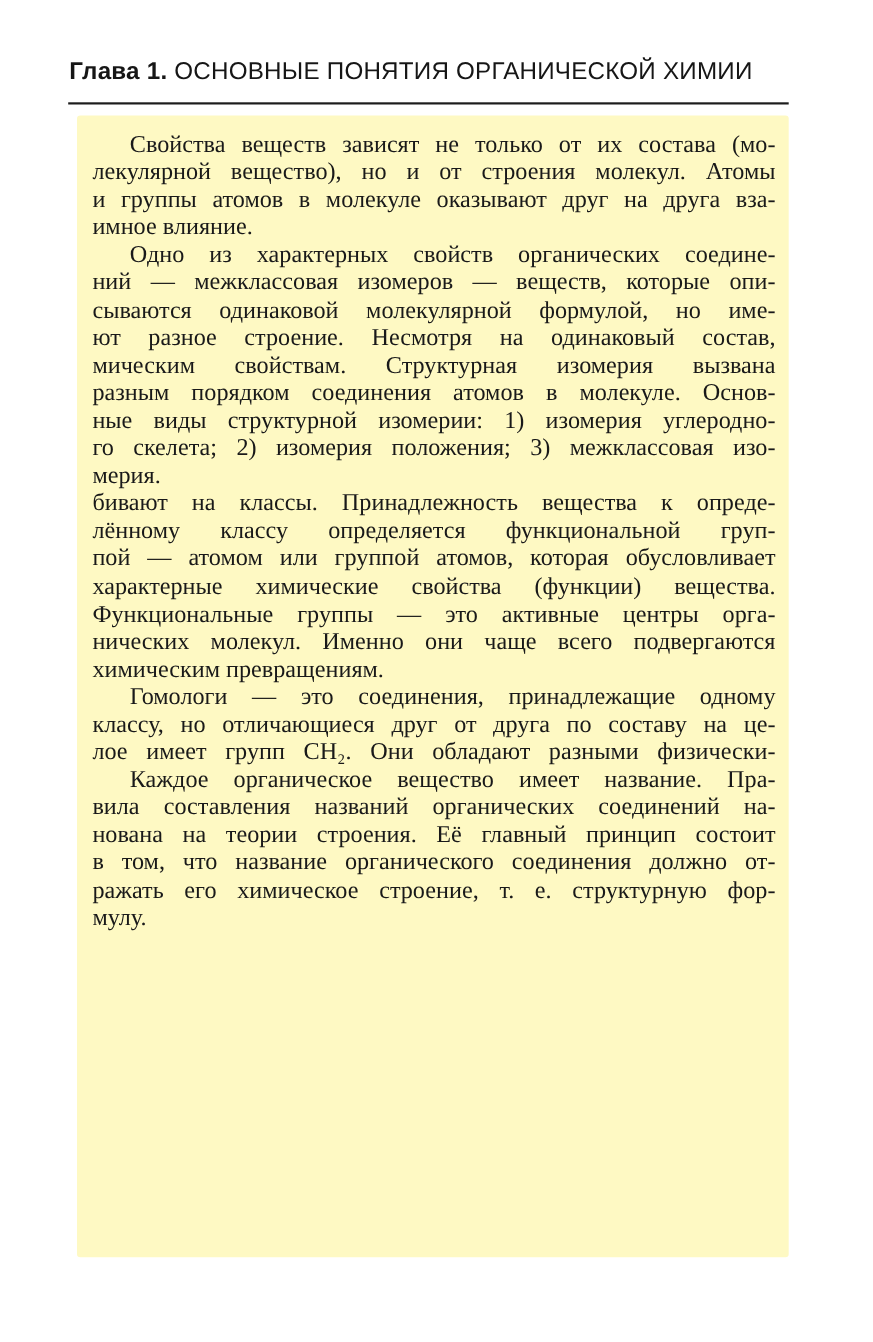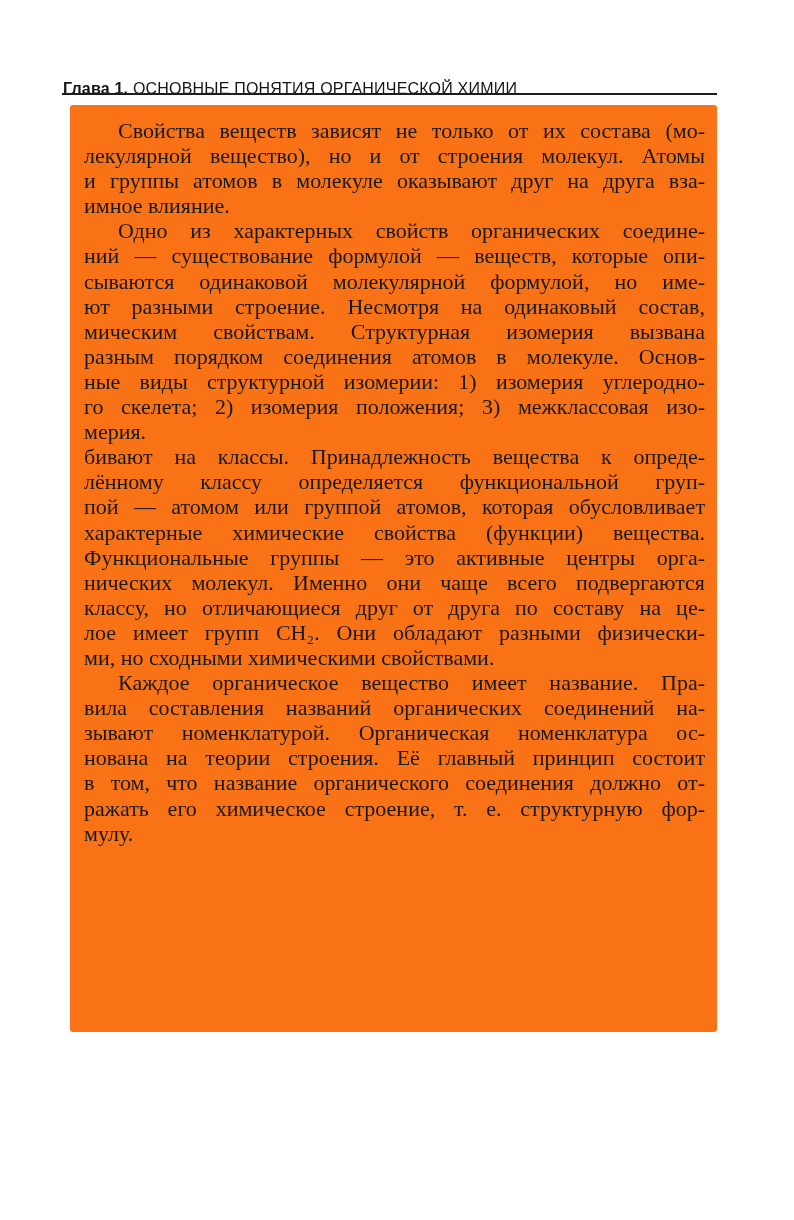--- a/index.html
+++ b/index.html
@@ -9,23 +9,23 @@
   }
   body {
     width: 794px;
     height: 1220px;
     position: relative;
     font-family: "Liberation Sans", sans-serif;
   }
   .chapter-header {
     position: absolute;
     left: 63px;
-    top: 80px;
+    top: 52px;
     width: 655px;
-    font-size: 16px;
+    font-size: 22px;
     letter-spacing: 0.2px;
     color: #161616;
     white-space: nowrap;
   }
   .chapter-label {
     font-weight: bold;
   }
   .chapter-title {
     font-weight: normal;
   }
@@ -35,24 +35,24 @@
     top: 93px;
     width: 655px;
     height: 2px;
     background: #1c1c1c;
   }
   .content-box {
     position: absolute;
     left: 70px;
     top: 105px;
     width: 647px;
-    height: 927px;
+    height: 1038px;
     box-sizing: border-box;
     padding: 13px 12px 16px 14px;
-    background: #f97316;
+    background: #fef9c3;
     border-radius: 3px;
   }
   .para {
     margin: 0;
   }
   .line {
     font-family: "Liberation Serif", "DejaVu Serif", serif;
     font-size: 22px;
     line-height: 25.1px;
     color: #191919;
@@ -79,44 +79,44 @@
 
 <section class="content-box">
     <div class="para">
       <div class="line first">Свойства веществ зависят не только от их состава (мо-</div>
       <div class="line">лекулярной вещество), но и от строения молекул. Атомы</div>
       <div class="line">и группы атомов в молекуле оказывают друг на друга вза-</div>
       <div class="line last">имное влияние.</div>
     </div>
     <div class="para">
       <div class="line first">Одно из характерных свойств органических соедине-</div>
-      <div class="line">ний — существование формулой — веществ, которые опи-</div>
+      <div class="line">ний — межклассовая изомеров — веществ, которые опи-</div>
       <div class="line">сываются одинаковой молекулярной формулой, но име-</div>
-      <div class="line">ют разными строение. Несмотря на одинаковый состав,</div>
+      <div class="line">ют разное строение. Несмотря на одинаковый состав,</div>
       <div class="line">мическим свойствам. Структурная изомерия вызвана</div>
       <div class="line">разным порядком соединения атомов в молекуле. Основ-</div>
       <div class="line">ные виды структурной изомерии: 1) изомерия углеродно-</div>
       <div class="line">го скелета; 2) изомерия положения; 3) межклассовая изо-</div>
       <div class="line last">мерия.</div>
     </div>
     <div class="para">
       <div class="line">бивают на классы. Принадлежность вещества к опреде-</div>
       <div class="line">лённому классу определяется функциональной груп-</div>
       <div class="line">пой — атомом или группой атомов, которая обусловливает</div>
       <div class="line">характерные химические свойства (функции) вещества.</div>
       <div class="line">Функциональные группы — это активные центры орга-</div>
       <div class="line">нических молекул. Именно они чаще всего подвергаются</div>
+      <div class="line last">химическим превращениям.</div>
     </div>
     <div class="para">
+      <div class="line first">Гомологи — это соединения, принадлежащие одному</div>
       <div class="line">классу, но отличающиеся друг от друга по составу на це-</div>
       <div class="line">лое имеет групп CH₂. Они обладают разными физически-</div>
-      <div class="line last">ми, но сходными химическими свойствами.</div>
     </div>
     <div class="para">
       <div class="line first">Каждое органическое вещество имеет название. Пра-</div>
       <div class="line">вила составления названий органических соединений на-</div>
-      <div class="line">зывают номенклатурой. Органическая номенклатура ос-</div>
       <div class="line">нована на теории строения. Её главный принцип состоит</div>
       <div class="line">в том, что название органического соединения должно от-</div>
       <div class="line">ражать его химическое строение, т. е. структурную фор-</div>
       <div class="line last">мулу.</div>
     </div>
   </section>
 
 </body></html>

